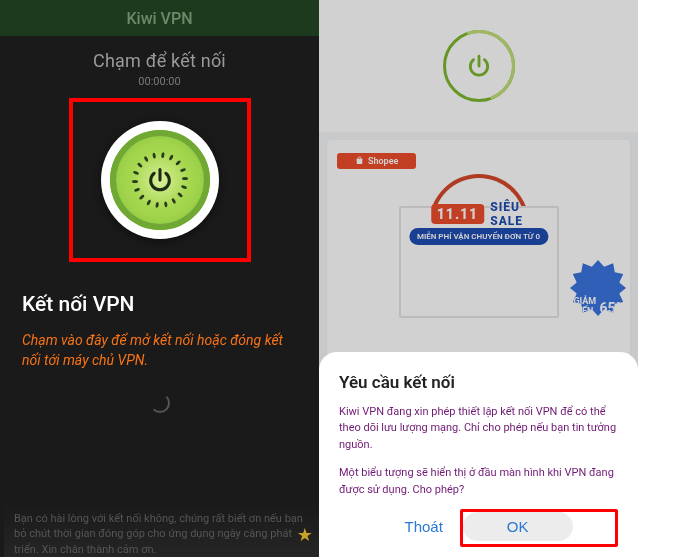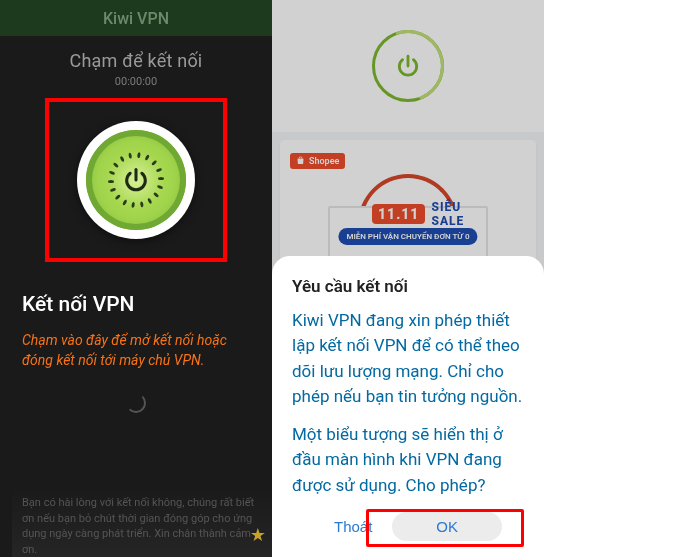--- a/index.html
+++ b/index.html
@@ -5,21 +5,21 @@
     * { margin: 0; padding: 0; box-sizing: border-box; }
     body {
       width: 680px;
       height: 557px;
       display: flex;
       font-family: -apple-system, BlinkMacSystemFont, "Segoe UI", Roboto, Helvetica, Arial, sans-serif;
       background: #fff;
       overflow: hidden;
     }
     .screen {
-      width: 272px;
+      width: 319px;
       height: 557px;
       position: relative;
       overflow: hidden;
     }
 
     
     .screen-left {
       background: #1a1a1a;
       color: #fff;
     }
@@ -119,21 +119,21 @@
       width: 20px;
       height: 20px;
       border: 2px solid #555;
       border-top-color: transparent;
       border-left-color: transparent;
       border-radius: 50%;
     }
     .left-footer {
       position: absolute;
       bottom: 0;
-      left: 12px;
+      left: 4px;
       right: 0;
       padding: 8px 10px 0;
       font-size: 11px;
       color: #555;
       line-height: 1.4;
       background: linear-gradient(to top, rgba(40,40,40,0.8), transparent);
     }
     .left-footer .star {
       color: #c9a227;
       position: absolute;
@@ -191,21 +191,21 @@
       box-shadow: 0 1px 3px rgba(0,0,0,0.06);
     }
     .shopee-tag {
       display: inline-flex;
       align-items: center;
       gap: 4px;
       background: #ee4d2d;
       color: #fff;
       font-size: 9px;
       font-weight: 600;
-      padding: 3px 6px;
+      padding: 3px 18px;
       border-radius: 3px;
     }
     .bag {
       position: absolute;
       left: 50%;
       top: 34px;
       transform: translateX(-50%);
       width: 160px;
       height: 150px;
     }
@@ -321,22 +321,22 @@
       border-radius: 18px 18px 0 0;
       padding: 20px 20px 14px;
     }
     .dialog-title {
       font-size: 17px;
       font-weight: 600;
       color: #222;
       margin-bottom: 12px;
     }
     .dialog-body {
-      font-size: 17px;
-      color: #0369a1;
+      font-size: 11px;
+      color: #701a75;
       line-height: 1.5;
     }
     .dialog-body p { margin-bottom: 12px; }
     .dialog-actions {
       display: flex;
       justify-content: center;
       align-items: center;
       margin-top: 6px;
       padding: 0 20px;
     }

